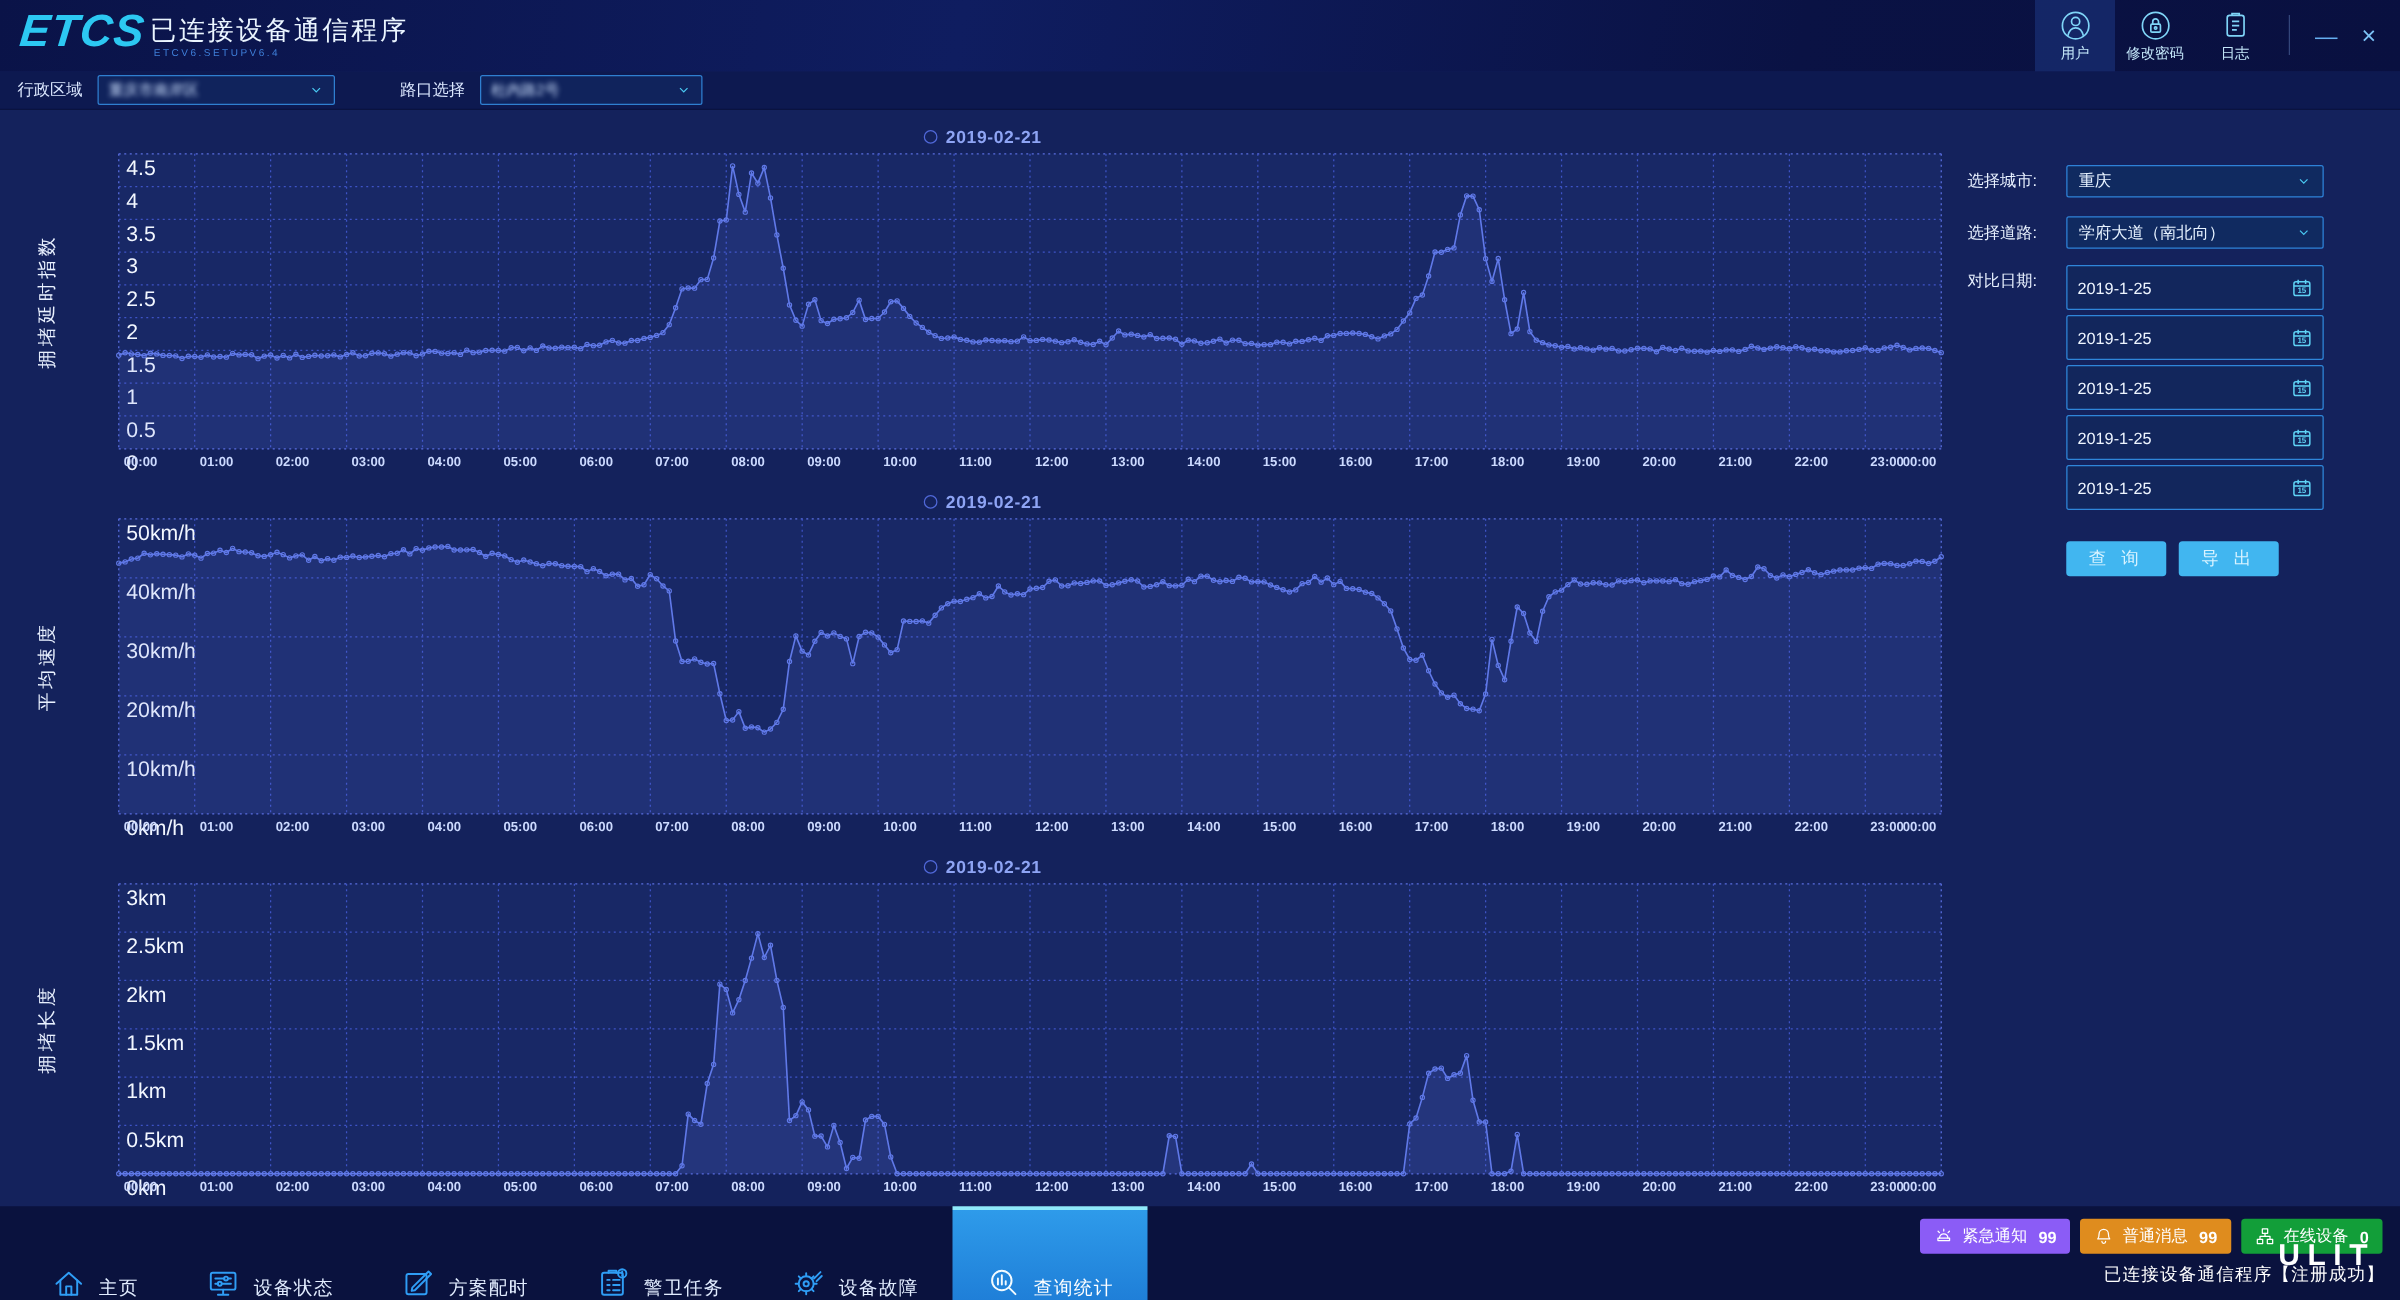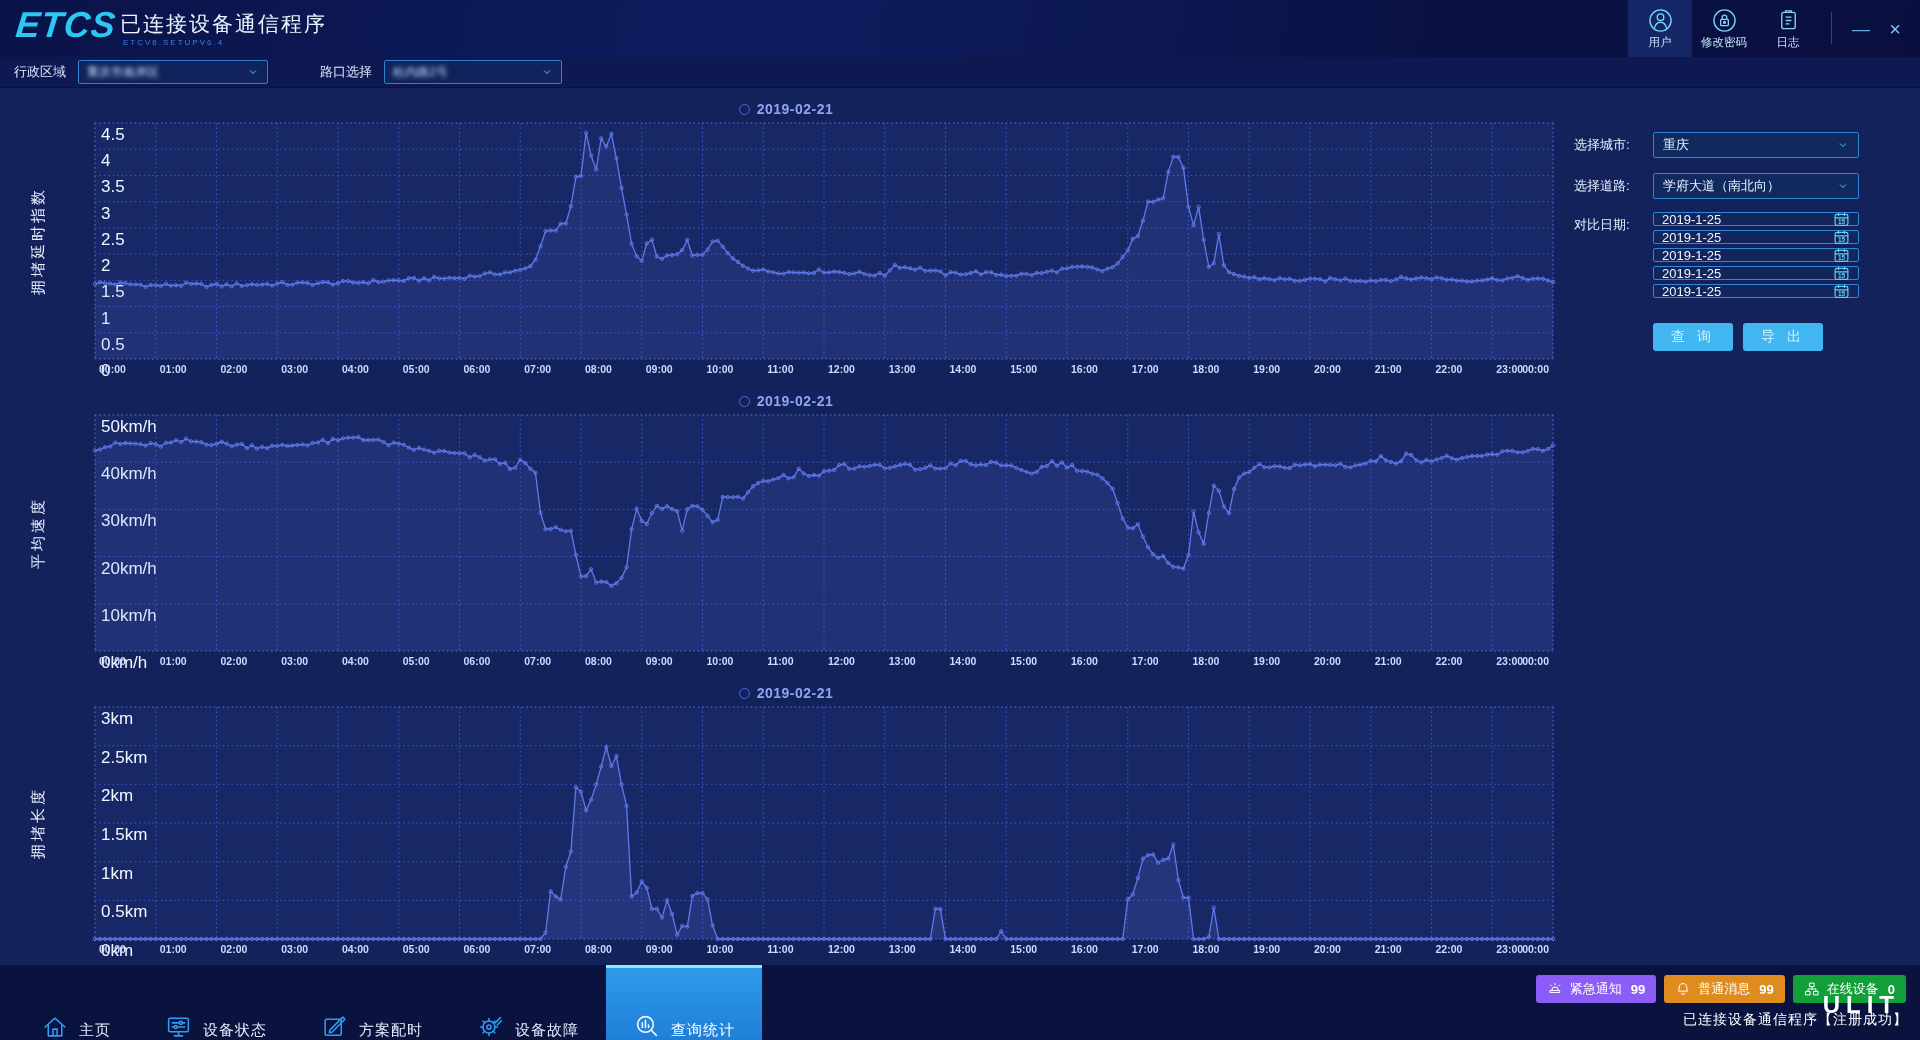--- a/index.html
+++ b/index.html
@@ -45,21 +45,21 @@
 
   
   .side-panel{position:absolute;left:1564px;top:88px;width:352px;height:877px}
   .side-row{display:flex;margin-left:10px;align-items:center}
   .side-row.top-align{align-items:flex-start}
   .s-label{width:79px;font-size:13px;color:#e8f1ff;line-height:26px}
   .sel{width:206px;height:26px;background:#102a60;border:1px solid #2e82d8;border-radius:2px;
     display:flex;align-items:center;padding:0 9px;font-size:13px;color:#e6f2ff;cursor:pointer}
   .sel .val{flex:1;white-space:nowrap;overflow:hidden}
   .date-col{display:flex;flex-direction:column;gap:4px}
-  .date-input{width:206px;height:14px;background:#12265c;border:1px solid #2f86da;border-radius:2px;
+  .date-input{width:206px;height:36px;background:#12265c;border:1px solid #2f86da;border-radius:2px;
     display:flex;align-items:center;padding:0 8px;font-size:13px;color:#eef5ff;cursor:pointer}
   .date-input .date-text{flex:1}
   .cal-icon svg{width:17px;height:17px;stroke:#5fd2f5;fill:none;stroke-width:1.4;display:block}
   .cal-icon text{fill:#5fd2f5;stroke:none;font-size:7.5px;font-weight:bold}
   .btn-row{margin-left:89px;margin-top:25px;display:flex;gap:10px}
   .btn{width:80px;height:28px;background:#41b6f0;border-radius:3px;border:none;
     font-size:14px;color:#d9f3ff;letter-spacing:4px;cursor:pointer;font-family:Liberation Sans, sans-serif}
 
   
   .bottomnav{position:absolute;left:0;bottom:0;width:1920px;height:75px;background:#0a123e;z-index:6}
@@ -1341,20 +1341,30 @@
     </div>
       <div class="nav-item">
       <svg viewBox="0 0 26 26">
           <rect x="4" y="6" width="15.5" height="15.5" rx="1.5"></rect>
           <path d="M8.5 16.5 L21 4 L23 6 L10.5 18.5 L8 19 Z"></path>
         </svg>
       <span class="nav-label">方案配时</span>
     </div>
       <div class="nav-item">
       <svg viewBox="0 0 26 26">
+          <rect x="4.5" y="5" width="16" height="17" rx="1.5"></rect>
+          <path d="M9.5 5 V3.5 h6 V5"></path>
+          <path d="M8.5 10.5 h1.8 M13 10.5 h5 M8.5 14.5 h1.8 M13 14.5 h5 M8.5 18.5 h1.8 M13 18.5 h5"></path>
+          <circle cx="20" cy="5.5" r="3.2"></circle>
+          <path d="M20 4 v1.6 M20 7 v0.1"></path>
+        </svg>
+      <span class="nav-label">警卫任务</span>
+    </div>
+      <div class="nav-item">
+      <svg viewBox="0 0 26 26">
           <circle cx="11.5" cy="13.5" r="5.8"></circle>
           <circle cx="11.5" cy="13.5" r="2"></circle>
           <path d="M11.5 5.4 V7.7 M11.5 19.3 V21.6 M3.4 13.5 H5.7 M17.3 13.5 H19.6 M5.8 7.8 L7.4 9.4 M15.6 17.6 L17.2 19.2 M5.8 19.2 L7.4 17.6 M15.6 9.4 L17.2 7.8"></path>
           <path d="M17.5 9.5 L22.5 4.5 M19.5 11.5 L23.5 7.5"></path>
         </svg>
       <span class="nav-label">设备故障</span>
     </div>
       <div class="nav-item active">
       <svg viewBox="0 0 26 26">
           <circle cx="12" cy="11" r="7.5"></circle>

